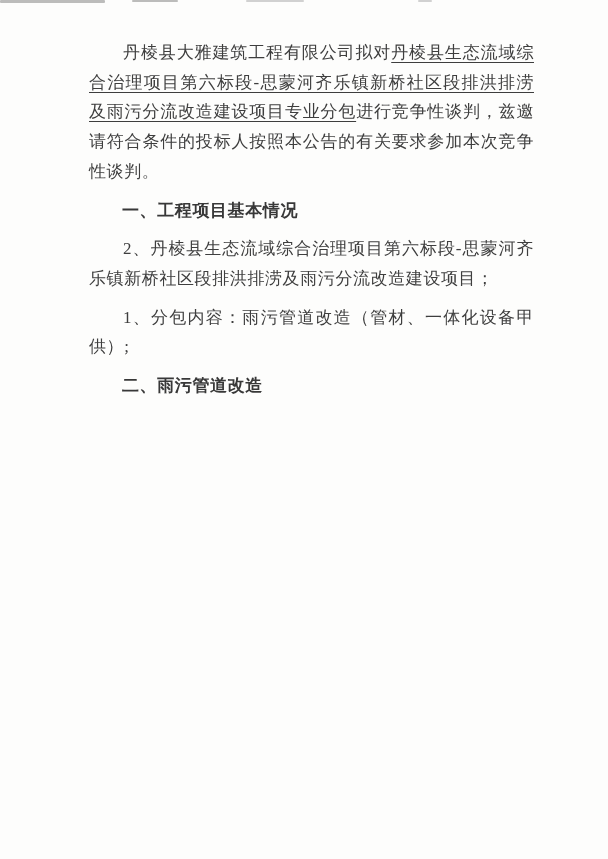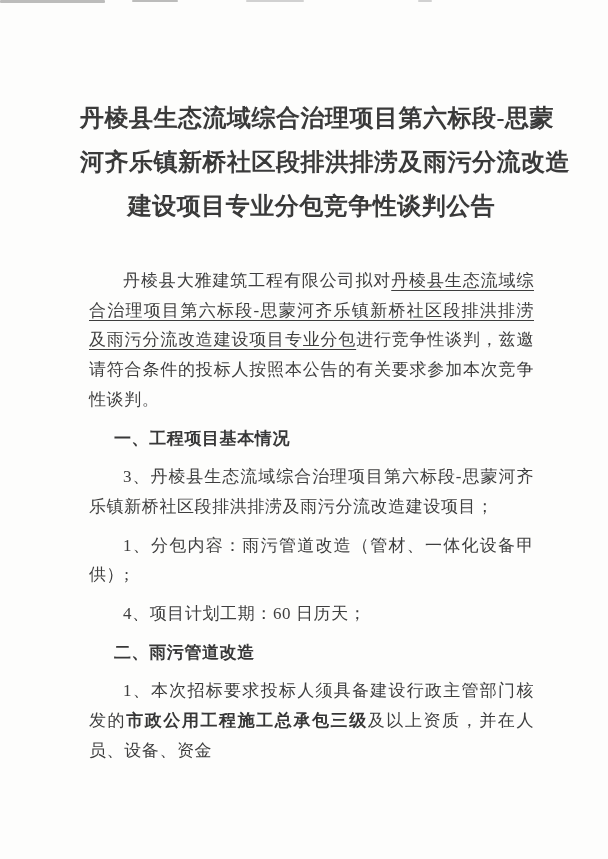--- a/index.html
+++ b/index.html
@@ -53,21 +53,21 @@
     font-size: 17px;
     line-height: 29.7px;
     letter-spacing: 0.6px;
     text-align: justify;
   }
   .para {
     margin: 9px;
     text-indent: 34px;
   }
   .heading {
-    margin: 0;
+    margin: 8px;
     text-indent: 34px;
     font-weight: 700;
     color: #383838;
   }
   .u-span {
     text-decoration: underline;
     text-underline-offset: 4px;
     text-decoration-thickness: 1px;
   }
   .b-span {
@@ -80,35 +80,28 @@
 
 <div class="page">
 
   <div class="scan-mark m1"></div>
   <div class="scan-mark m2"></div>
   <div class="scan-mark m3"></div>
   <div class="scan-mark m4"></div>
 
   <div class="content">
 
-    <h1 class="doc-title">
-      <div class="t-line">丹棱县生态流域综合治理项目第六标段-思蒙</div>
-      <div class="t-line">河齐乐镇新桥社区段排洪排涝及雨污分流改造</div>
-      <div class="t-line">建设项目专业分包竞争性谈判公告</div>
-    </h1>
 
     <div class="body-text">
 
       <p class="para"><span>丹棱县大雅建筑工程有限公司拟对</span><span class="u-span">丹棱县生态流域综合治理项目第六标段-思蒙河齐乐镇新桥社区段排洪排涝及雨污分流改造建设项目专业分包</span><span>进行竞争性谈判，兹邀请符合条件的投标人按照本公告的有关要求参加本次竞争性谈判。</span></p>
 
       <p class="heading">一、工程项目基本情况</p>
 
-      <p class="para">3、丹棱县生态流域综合治理项目第六标段-思蒙河齐乐镇新桥社区段排洪排涝及雨污分流改造建设项目；</p>
+      <p class="para">2、丹棱县生态流域综合治理项目第六标段-思蒙河齐乐镇新桥社区段排洪排涝及雨污分流改造建设项目；</p>
       <p class="para">1、分包内容：雨污管道改造（管材、一体化设备甲供）;</p>
-      <p class="para">4、项目计划工期：60 日历天；</p>
 
       <p class="heading">二、雨污管道改造</p>
 
-      <p class="para"><span>1、本次招标要求投标人须具备建设行政主管部门核发的</span><span class="b-span">市政公用工程施工总承包三级</span><span>及以上资质，并在人员、设备、资金</span></p>
 
     </div>
   </div>
 </div>
 
 </body></html>

